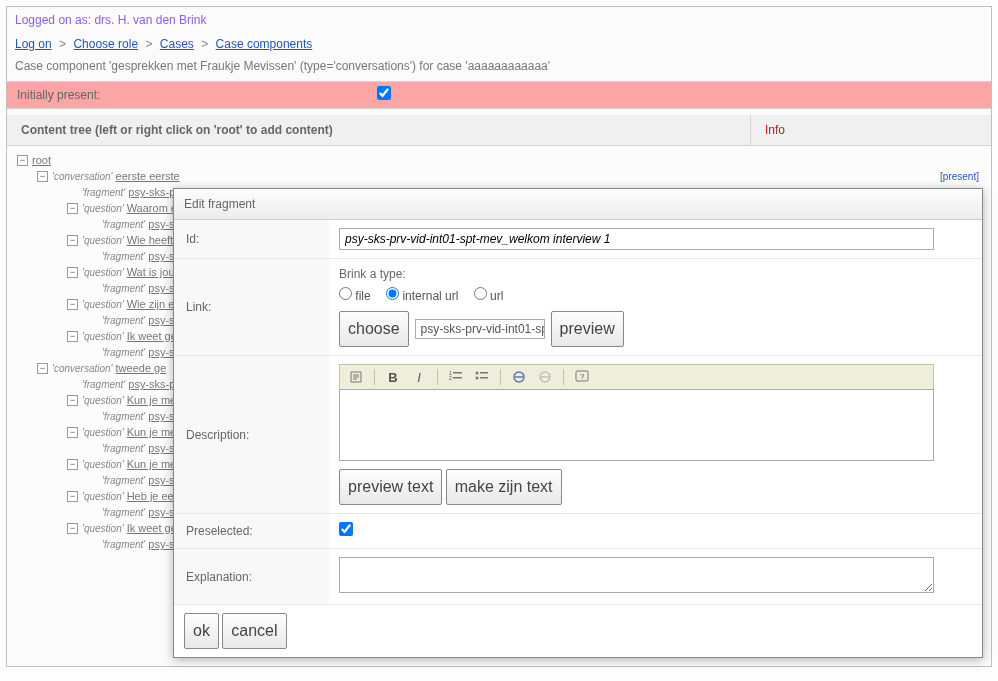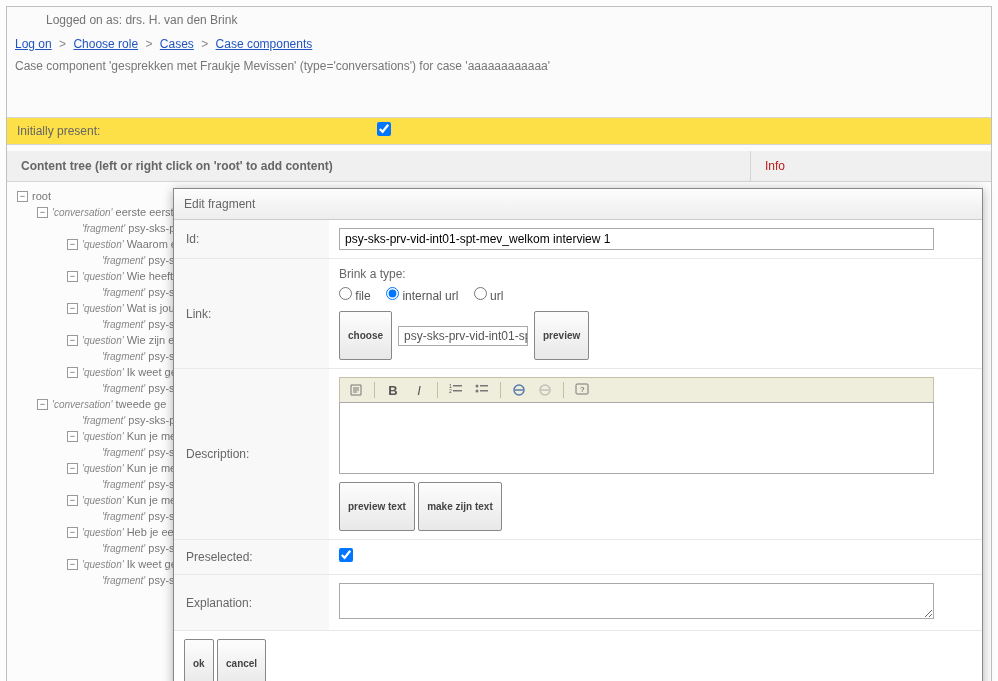--- a/index.html
+++ b/index.html
@@ -14,40 +14,38 @@
   position: relative;
 }
 .page-border {
   border: 1px solid #c0c0c0;
   margin: 6px;
   background: #fbfbfb;
   position: relative;
 }
 .logged-on {
   padding: 6px 8px;
-  color: #737373;
-  font-size: 12px;
-  margin-left: 31px;
+  color: #8b5cf6;
+  font-size: 12px;
 }
 .breadcrumb {
   padding: 4px 8px;
 }
 .breadcrumb a { color: #2055c0; text-decoration: underline; }
 .breadcrumb .sep { color: #888; padding: 0 4px; }
 .subtitle {
   padding: 4px 8px 8px 8px;
   color: #777;
   font-size: 12px;
 }
 .section-bar {
   display: flex;
   border-top: 1px solid #d5d5d5;
   border-bottom: 1px solid #d5d5d5;
-  background: #fde047;
-  margin-top: 36px;
+  background: #fca5a5;
 }
 .section-bar .left {
   flex: 0 0 360px;
   padding: 6px 10px;
   color: #666;
 }
 .section-bar .checkbox-cell {
   flex: 1;
   padding: 4px 10px;
 }
@@ -97,21 +95,21 @@
   align-items: center;
   justify-content: center;
   font-size: 9px;
   line-height: 1;
   color: #555;
   background: #fff;
   margin-right: 4px;
   cursor: pointer;
 }
 .node-type { color: #888; font-style: italic; font-size: 10px; margin-right: 3px; }
-.node-text { color: #777; }
+.node-text { color: #777; text-decoration: underline; }
 .indent-0 { padding-left: 6px; }
 .indent-1 { padding-left: 26px; }
 .indent-2 { padding-left: 56px; }
 .indent-3 { padding-left: 76px; }
 
 
 .dialog {
   position: absolute;
   left: 173px;
   top: 188px;
@@ -143,34 +141,34 @@
 }
 .form-row .field {
   flex: 1;
   padding: 8px 10px;
 }
 .form-row .field input[type=text] {
   width: 595px;
   padding: 3px 5px;
   border: 1px solid #aaa;
   font-size: 12px;
+  font-style: italic;
 }
 .field .chooselabel { color: #666; margin-bottom: 6px; display: block; }
 .field .radio-row { margin-bottom: 8px; color: #555; }
 .field .radio-row label { margin-right: 12px; }
 .field .btn-row { display: flex; align-items: center; gap: 6px; }
 .btn {
   border: 1px solid #888;
   background: linear-gradient(#fdfdfd,#e8e8e8);
-  padding: 18px 8px;
-  font-size: 10px;
+  padding: 8px 8px;
+  font-size: 16px;
   color: #444;
   cursor: pointer;
   border-radius: 2px;
-  font-weight: bold;
 }
 .link-display {
   border: 1px solid #aaa;
   padding: 2px 5px;
   width: 130px;
   overflow: hidden;
   white-space: nowrap;
   font-size: 12px;
   background: #fff;
 }

